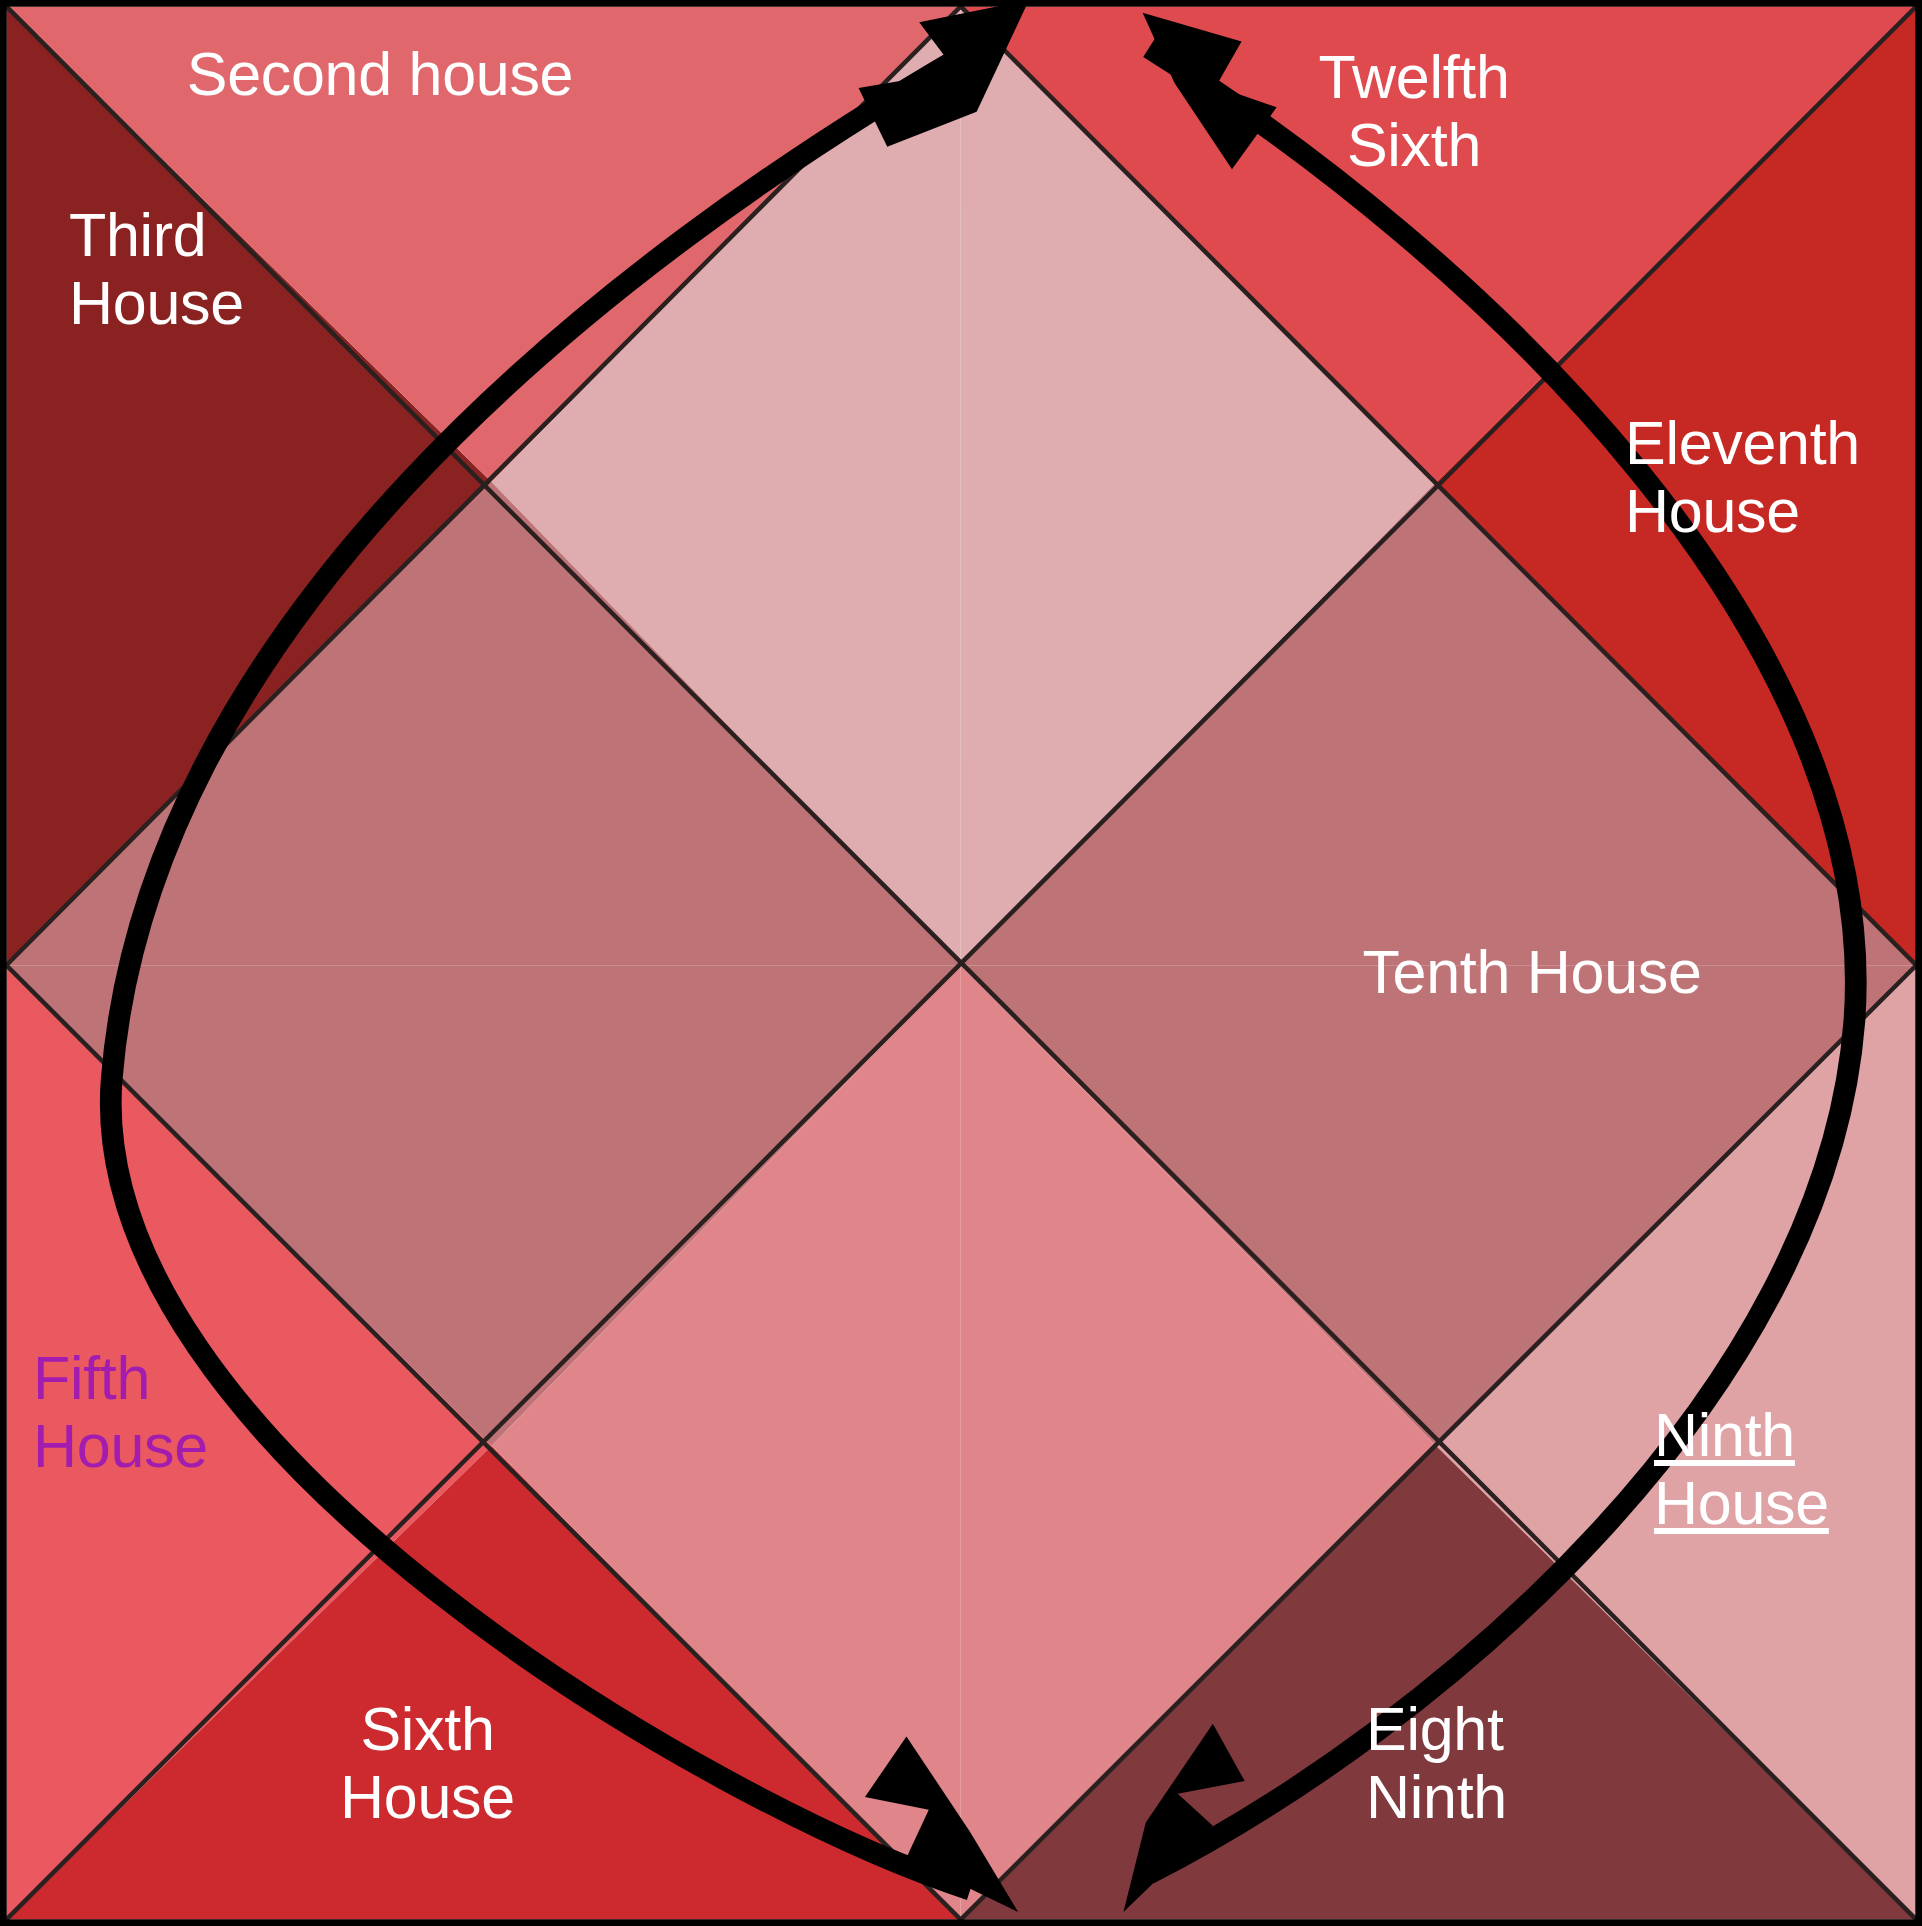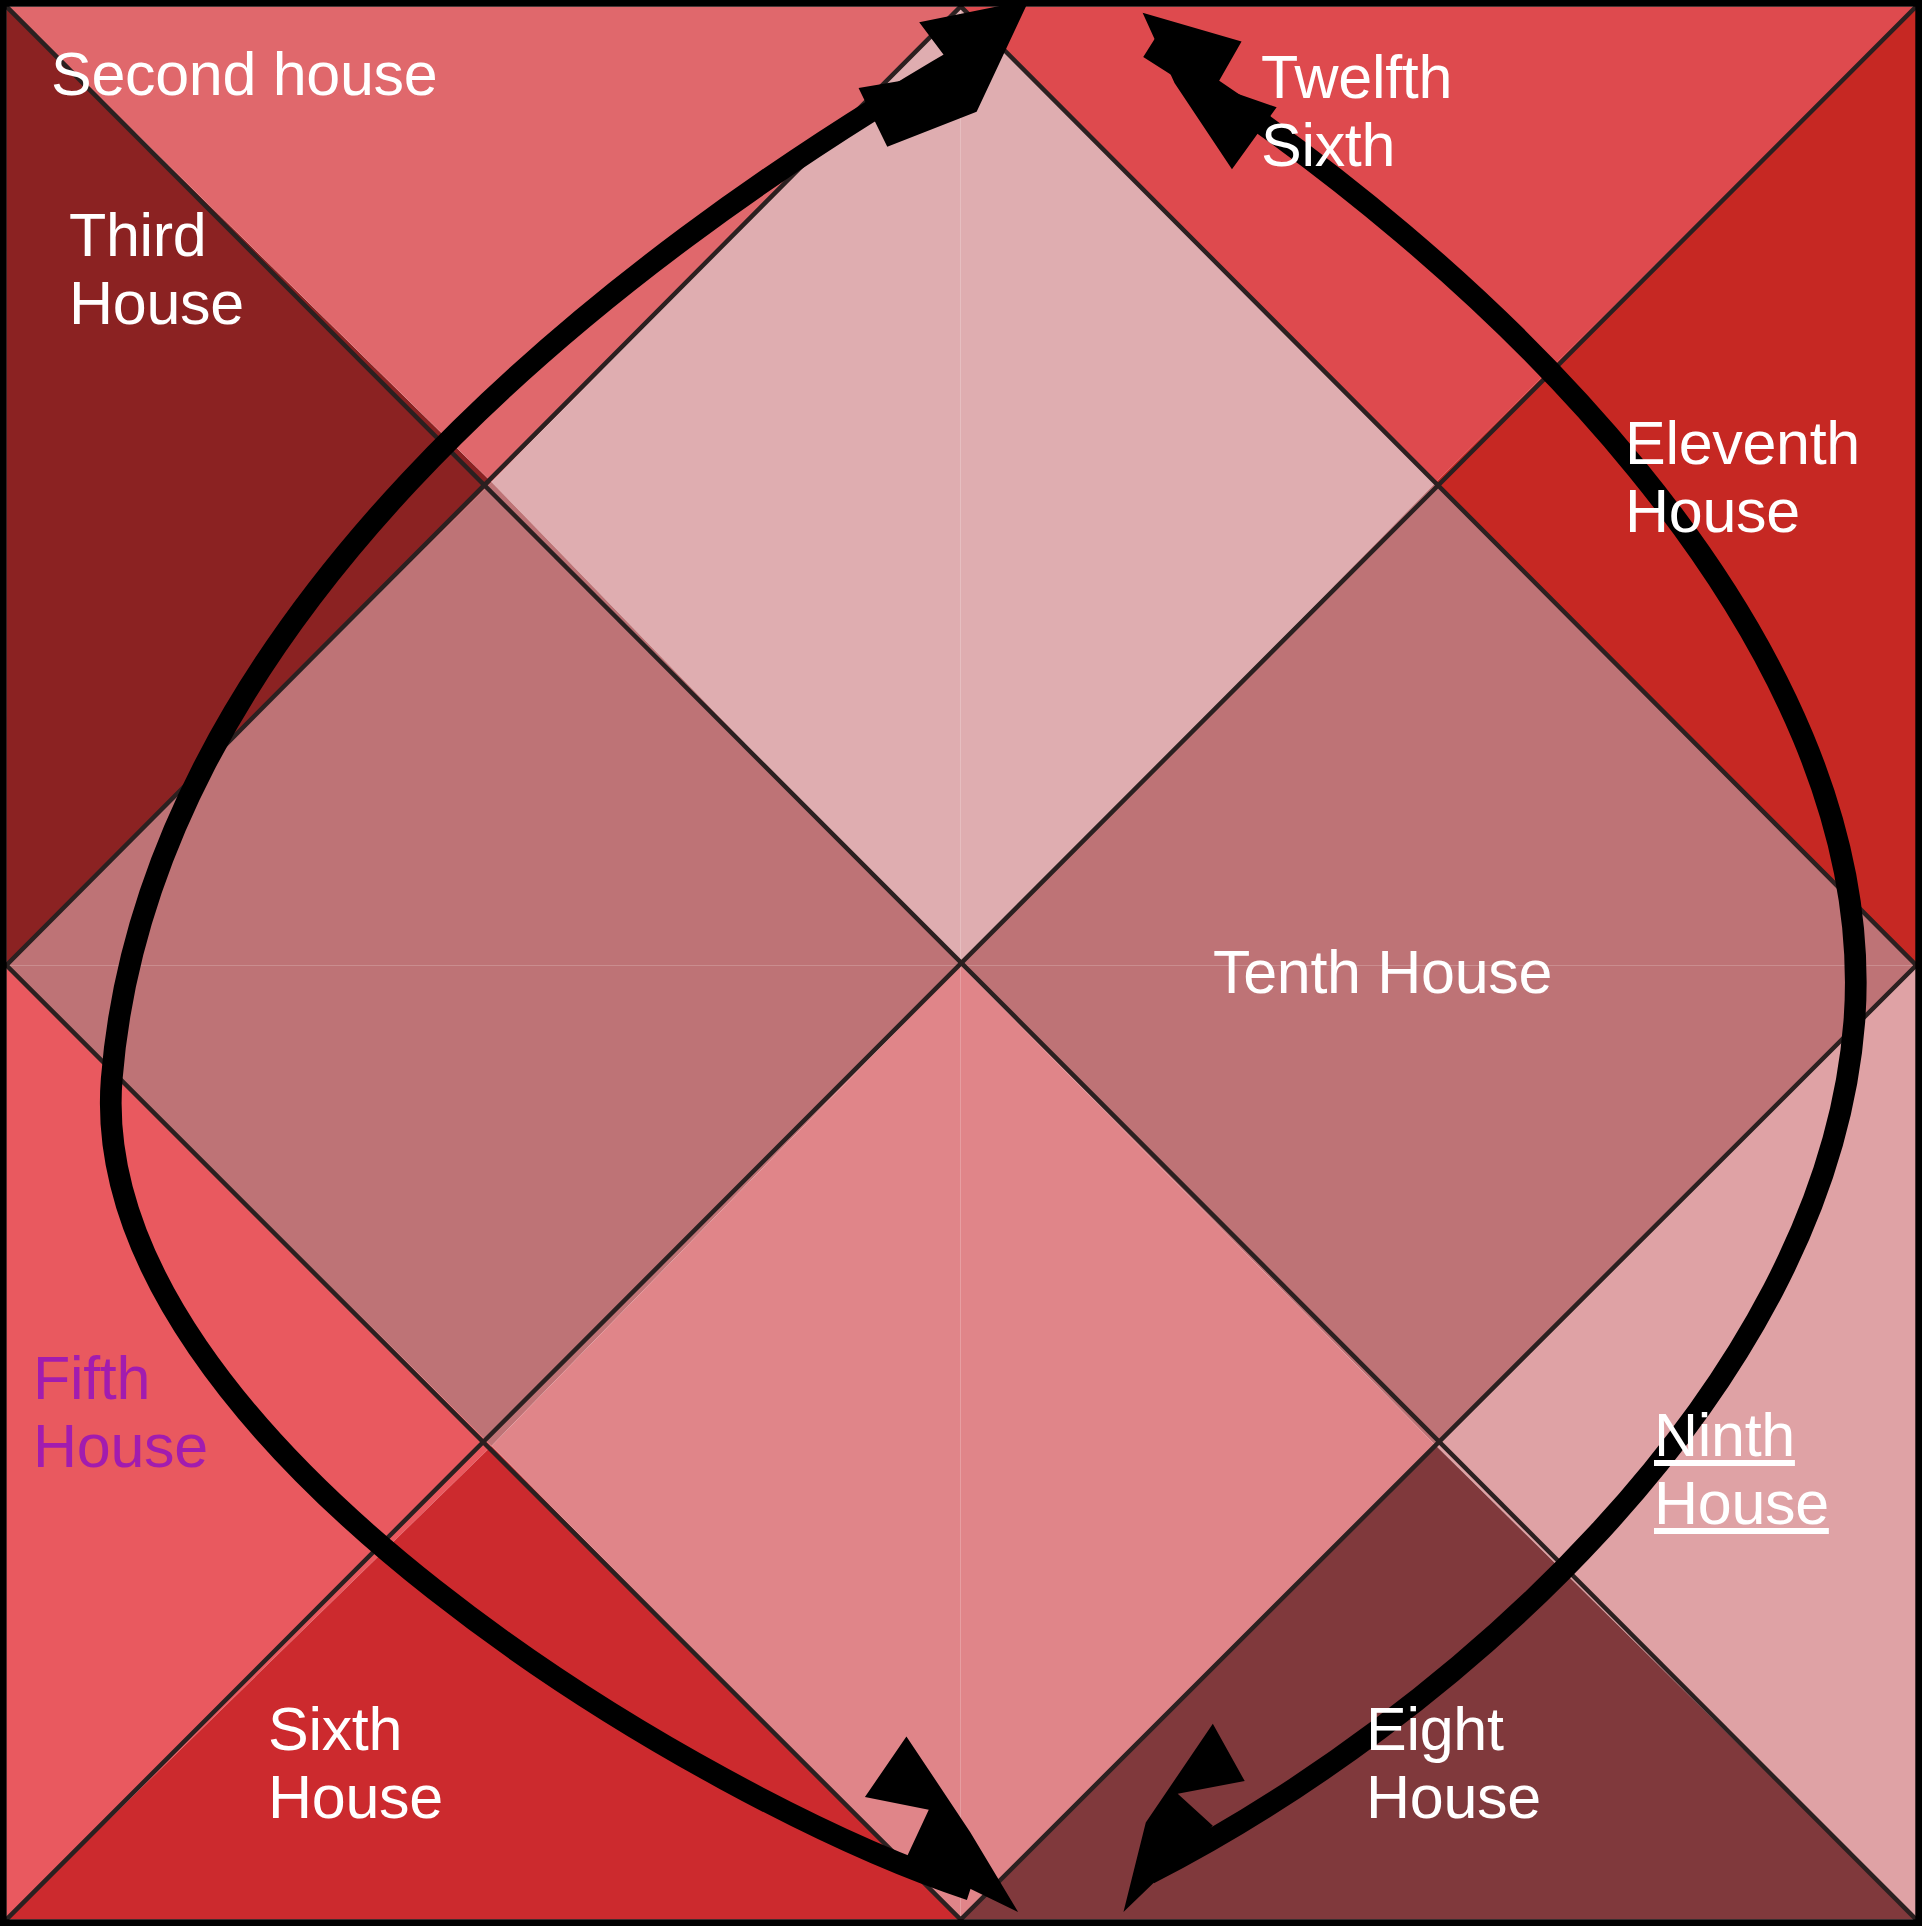--- a/index.html
+++ b/index.html
@@ -34,21 +34,21 @@
     line-height: 1.12;
     font-weight: 400;
     white-space: pre-line;
     text-align: center;
     pointer-events: none;
     letter-spacing: -0.3px;
   }
   .house-label.dark-text { color: #000000; }
   .house-label.align-left { text-align: left; }
   .house-label.align-right { text-align: left; }
-  .house-label.align-center { text-align: left; }
+  .house-label.align-center { text-align: center; }
 </style>
 </head>
 <body>
 
 <div id="diagram-root" style="background: rgb(255, 255, 255);">
 
   <svg id="houses-svg" viewBox="0 0 3011 3017" preserveAspectRatio="none">
 
     <g>
 
@@ -108,21 +108,21 @@
 
 
   <div class="house-label align-left" style="left: 33px; top: 1344px; width: 275px; color: #a21caf;">Fifth
 House</div>
 
   <div class="house-label align-center" style="left: 268px; top: 1695px; width: 319px; color: rgb(255, 255, 255);">Sixth
 House</div>
 
 
   <div class="house-label align-left" style="left: 1366px; top: 1695px; width: 319px; color: rgb(255, 255, 255);">Eight
-House</div>
+Ninth</div>
 
   <div class="house-label align-right" style="left: 1654px; top: 1401px; width: 262px; color: rgb(255, 255, 255); text-decoration: underline;">Ninth
 House</div>
 
   <div class="house-label align-center" style="left: 1213px; top: 938px; width: 638px; color: rgb(255, 255, 255);">Tenth House</div>
 
   <div class="house-label align-right" style="left: 1625px; top: 409px; width: 297px; color: rgb(255, 255, 255);">Eleventh
 House</div>
 
   <div class="house-label align-center" style="left: 1261px; top: 43px; width: 306px; color: rgb(255, 255, 255);">Twelfth

